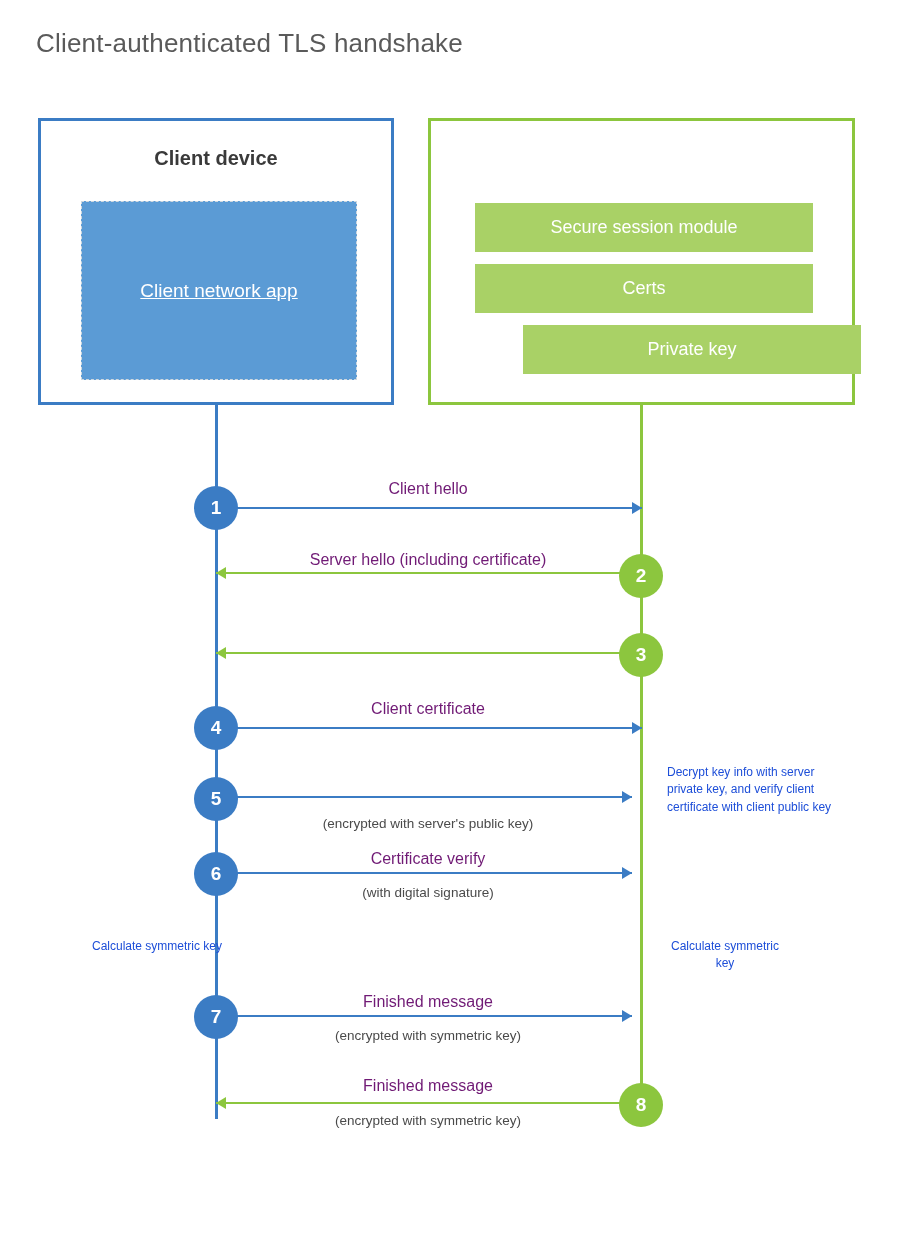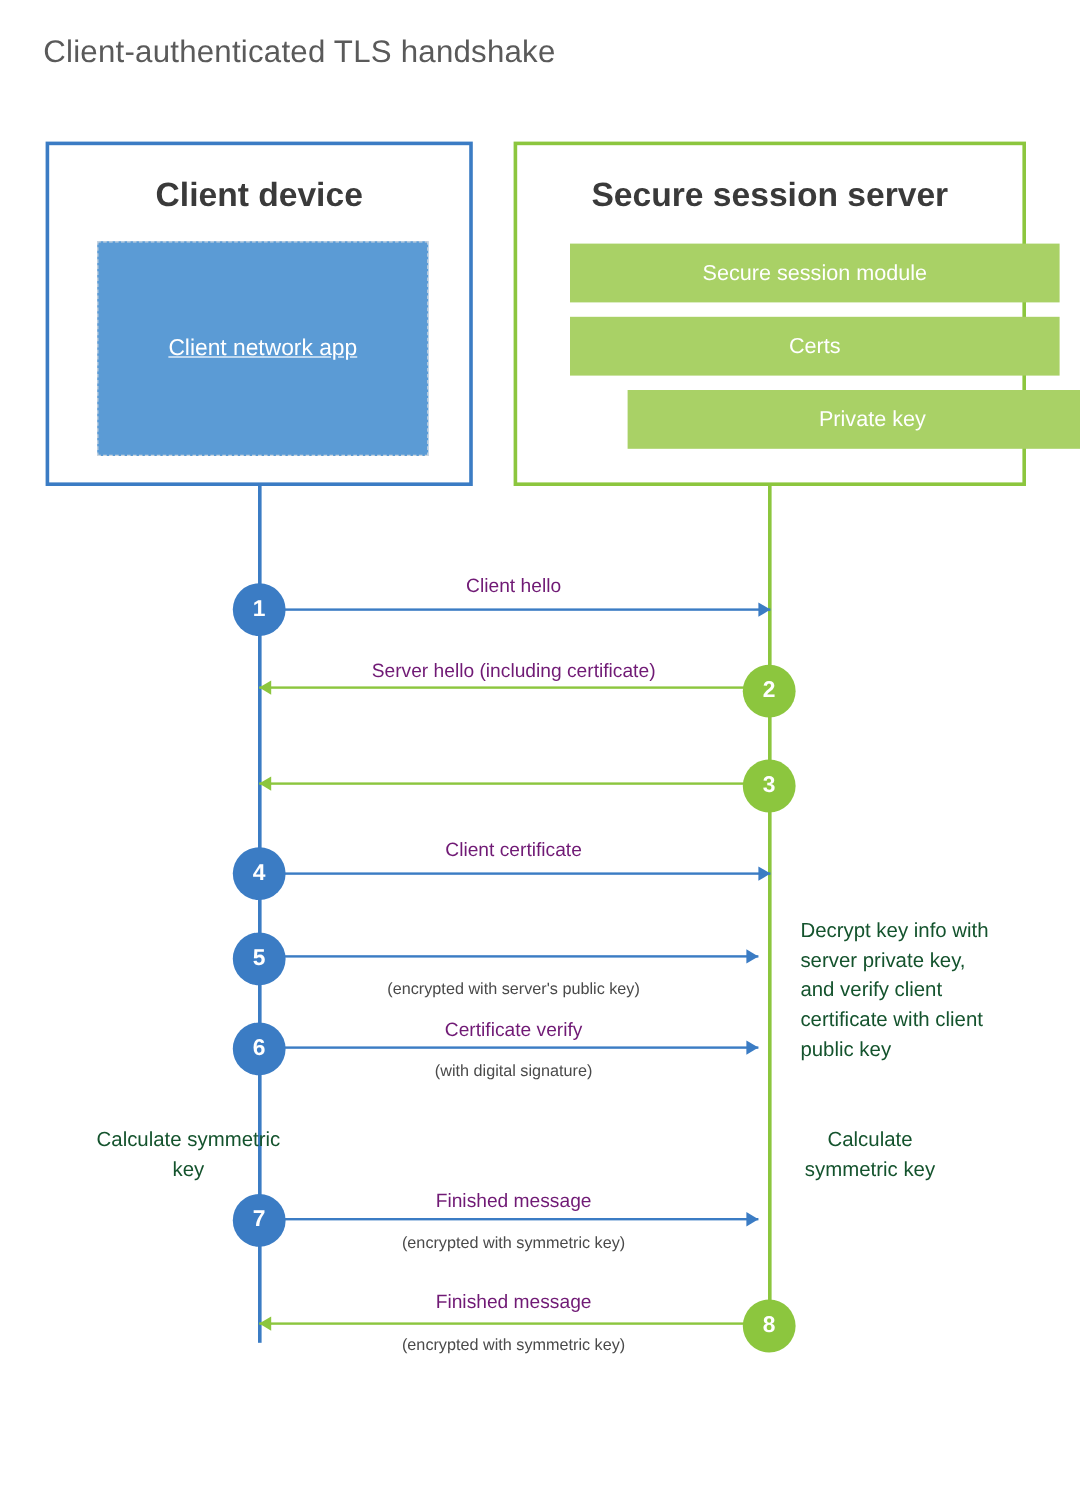--- a/index.html
+++ b/index.html
@@ -47,21 +47,21 @@
     width: 427px;
     height: 287px;
     border: 3px solid #8cc63e;
   }
   .box-title {
     position: absolute;
     left: 0;
     right: 0;
     top: 26px;
     text-align: center;
-    font-size: 28px;
+    font-size: 20px;
     font-weight: bold;
     color: #3a3a3a;
   }
   #client-app {
     position: absolute;
     left: 40px;
     top: 80px;
     width: 276px;
     height: 179px;
     background: #5b9bd5;
@@ -72,21 +72,21 @@
     display: flex;
     align-items: center;
     justify-content: center;
     text-align: center;
     line-height: 1.35;
     text-decoration: underline;
   }
   .server-bar {
     position: absolute;
     left: 44px;
-    width: 408px;
+    width: 338px;
     height: 49px;
     background: #a9d166;
     color: #ffffff;
     font-size: 18px;
     display: flex;
     align-items: center;
     justify-content: center;
     text-align: center;
   }
   #bar-0 { top: 82px; }
@@ -171,40 +171,39 @@
   }
   .msg-sub {
     position: absolute;
     text-align: center;
     font-size: 13.5px;
     color: #4a4a4a;
     width: 420px;
   }
   .side-note {
     position: absolute;
-    font-size: 17px;
+    font-size: 12px;
     line-height: 1.45;
-    color: #14532d;
+    color: #1d4ed8;
   }
   .note-center { text-align: center; }
 </style>
 </head>
 <body>
 
 <div id="page">
 
   <div class="title">Client-authenticated TLS handshake</div>
 
   <div class="box" id="client-box">
     <div class="box-title">Client device</div>
     <div id="client-app">Client network app</div>
   </div>
 
   <div class="box" id="server-box">
-    <div class="box-title">Secure session server</div>
     <div class="server-bar" id="bar-0">Secure session module</div>
     <div class="server-bar" id="bar-1">Certs</div>
     <div class="server-bar" id="bar-2">Private key</div>
   </div>
 
   <div class="lifeline" id="client-life"></div>
   <div class="lifeline" id="server-life"></div>
 
   <div class="msg-label" style="left:218px; top:480px;">Client hello</div>
   <div class="arrow-wrap blue to-right" style="top:502px;">

